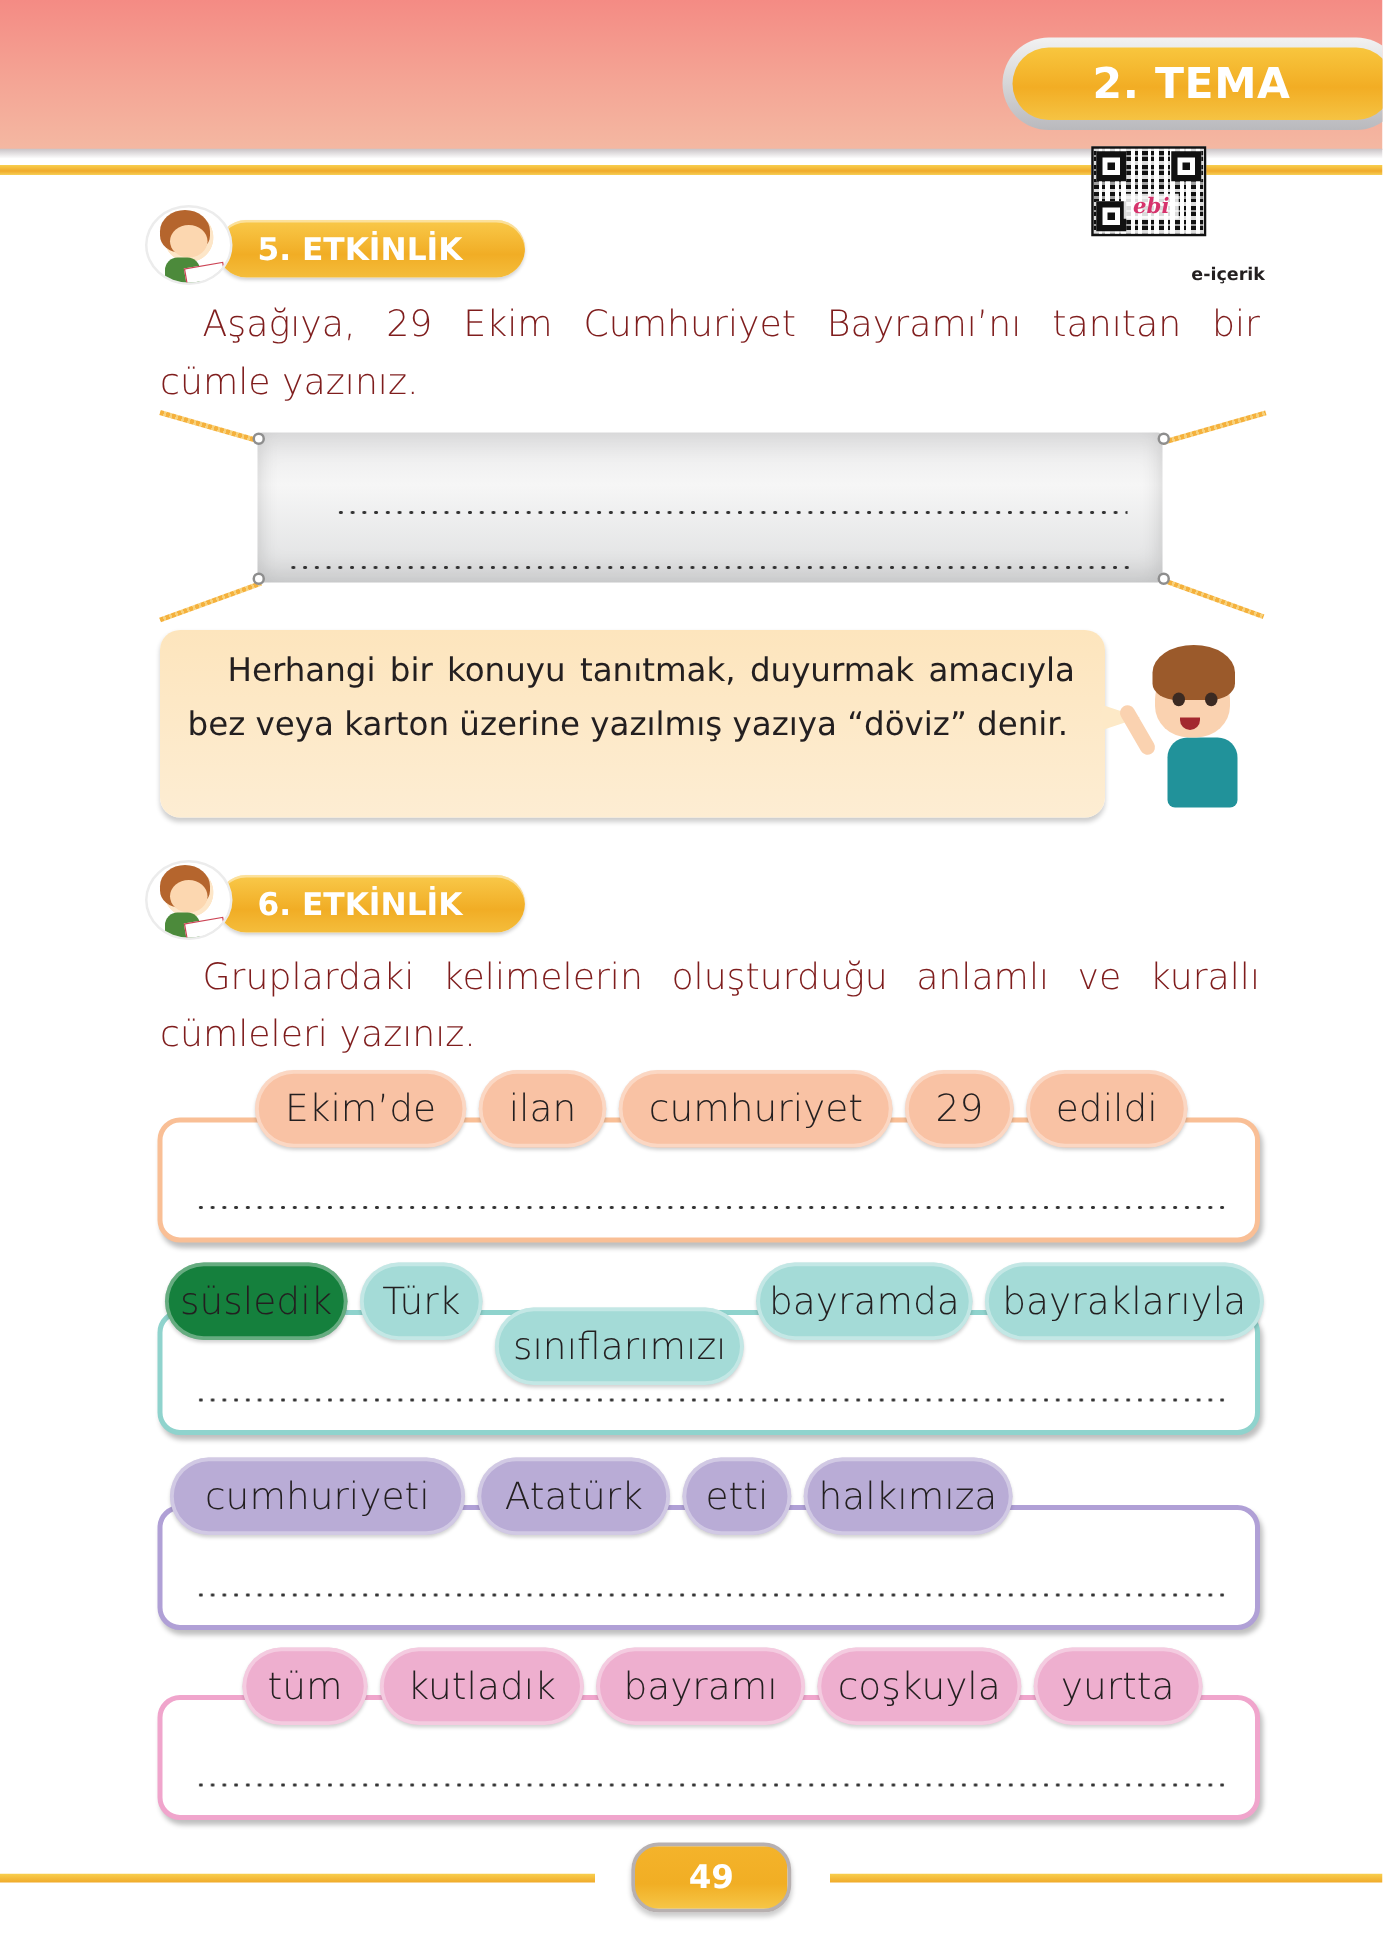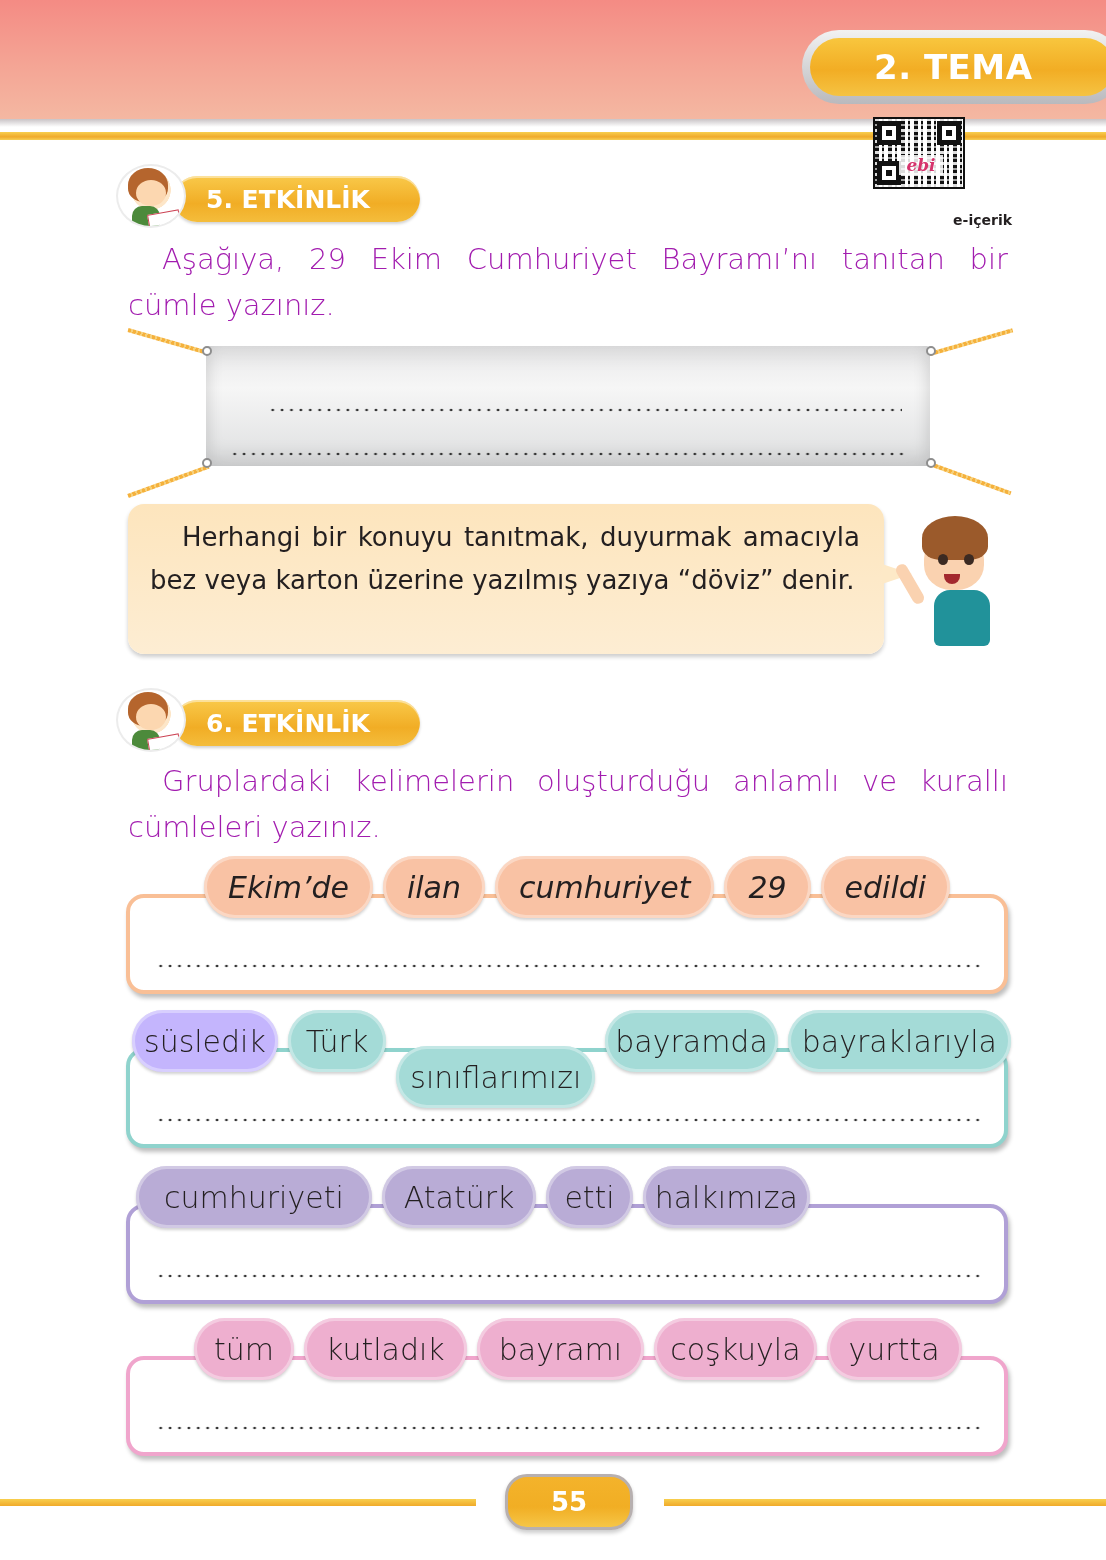--- a/index.html
+++ b/index.html
@@ -85,21 +85,21 @@
     display: flex; align-items: center; padding-left: 32px;
   }
   .activity .bar-label {
     color: #fff; font-weight: bold; font-size: 25px; font-family: "DejaVu Sans", sans-serif;
   }
 
   
   .instruction {
     position: absolute; left: 128px; width: 880px;
     font-family: "DejaVu Sans", sans-serif; font-size: 29px; line-height: 46px;
-    color: #a21caf; text-align: justify; font-weight: 300;
+    color: #7f1d1d; text-align: justify; font-weight: 300;
     text-indent: 34px;
   }
 
   
   .banner-wrap { position: absolute; left: 128px; top: 318px; width: 880px; height: 178px; }
   .rope { position: absolute; height: 4px; background: repeating-linear-gradient(90deg, #f5b13c 0 3px, #f7d07a 3px 5px); transform-origin: left center; }
   .banner {
     position: absolute; left: 78px; top: 28px; width: 724px; height: 120px;
     background: linear-gradient(180deg, #e9e9ea 0%, #f6f6f6 35%, #dedfe0 100%);
     border-radius: 4px;
@@ -239,34 +239,34 @@
       <div class="face"></div>
       <div class="shirt"></div>
       <div class="book"></div>
   </div>
 </div>
 
 <p class="instruction" style="top:758px;">Gruplardaki kelimelerin oluşturduğu anlamlı ve kurallı cümleleri yazınız.</p>
 
 <div class="group" style="top:856px;">
   <div class="box" style="border-color:#f9bf96;"></div>
-  <div class="chips" style="left:78px;font-style:italic;">
+  <div class="chips" style="left:78px;">
     <span class="chip" style="background:#f9c2a4;">Ekim’de</span>
     <span class="chip" style="background:#f9c2a4;">ilan</span>
     <span class="chip" style="background:#f9c2a4;">cumhuriyet</span>
     <span class="chip" style="background:#f9c2a4;">29</span>
     <span class="chip" style="background:#f9c2a4;">edildi</span>
   </div>
   <div class="dotline answer-line"></div>
 </div>
 
 <div class="group" style="top:1010px;">
   <div class="box" style="border-color:#8fd3cd;"></div>
   <div class="chips" style="left:6px;">
-    <span class="chip" style="background:#c4b5fd;padding:0 12px;">süsledik</span>
+    <span class="chip" style="background:#15803d;padding:0 12px;">süsledik</span>
     <span class="chip" style="background:#a4dbd7;padding:0 18px;">Türk</span>
     <span class="chip" style="background:#a4dbd7;padding:0 14px;margin-top:36px;">sınıflarımızı</span>
     <span class="chip" style="background:#a4dbd7;padding:0 10px;">bayramda</span>
     <span class="chip" style="background:#a4dbd7;padding:0 14px;">bayraklarıyla</span>
   </div>
   <div class="dotline answer-line"></div>
 </div>
 
 <div class="group" style="top:1166px;">
   <div class="box" style="border-color:#b0a0d6;"></div>
@@ -287,14 +287,14 @@
     <span class="chip" style="background:#eeafcf;padding:0 22px;">bayramı</span>
     <span class="chip" style="background:#eeafcf;padding:0 16px;">coşkuyla</span>
     <span class="chip" style="background:#eeafcf;padding:0 22px;">yurtta</span>
   </div>
   <div class="dotline answer-line"></div>
 </div>
 
 <div class="footer-line" style="left:0;width:476px;"></div>
 <div class="footer-line" style="left:664px;width:442px;"></div>
 <div class="page-badge">
-  <span class="page-number">55</span>
+  <span class="page-number">49</span>
 </div>
 
 </body></html>

